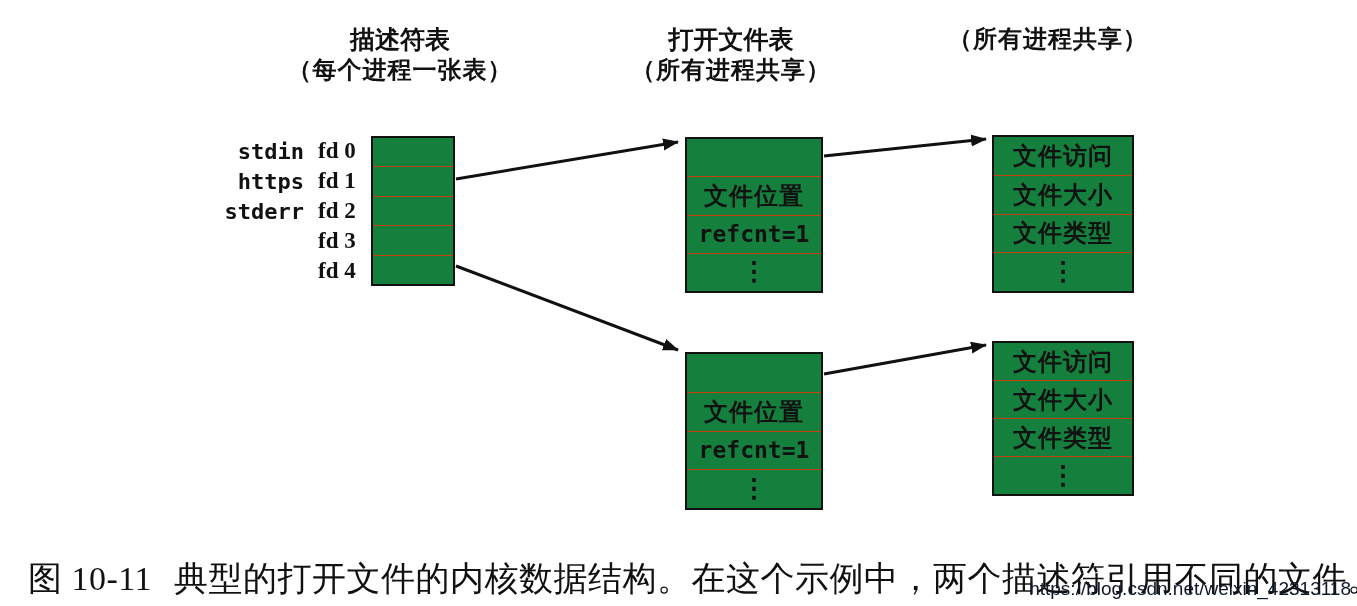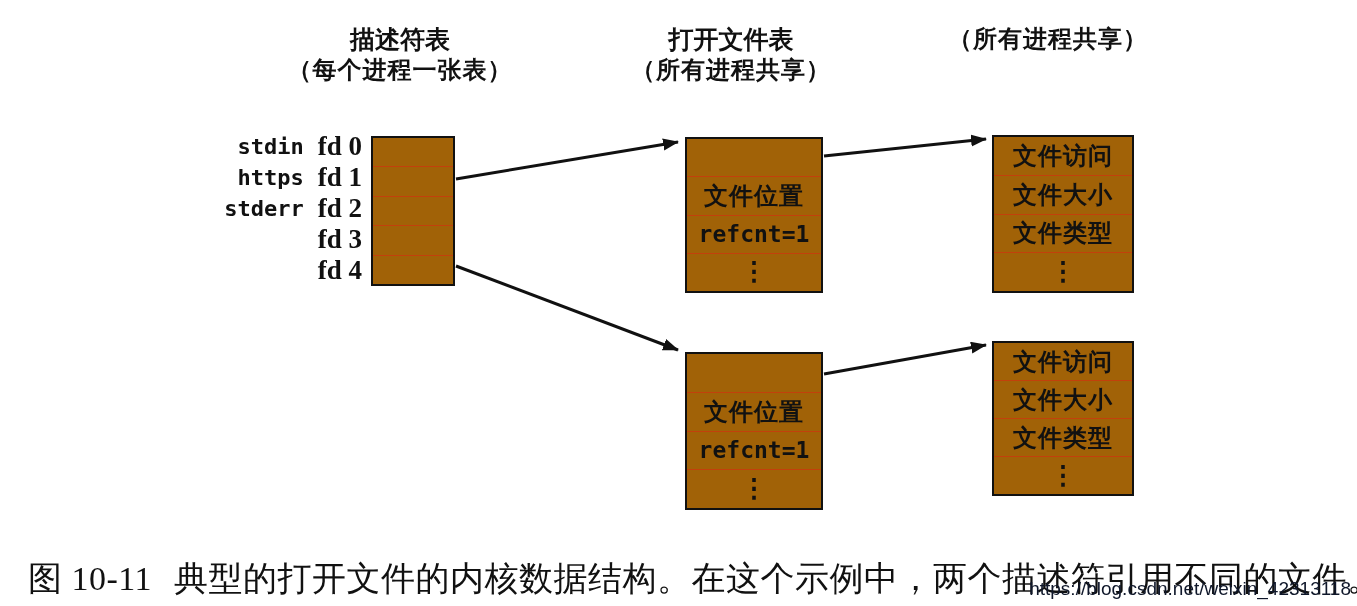--- a/index.html
+++ b/index.html
@@ -39,30 +39,30 @@
     white-space: nowrap;
   }
   .stream-name {
     font-family: "DejaVu Sans Mono", "Liberation Mono", monospace;
     font-weight: bold;
     font-size: 22px;
   }
   .fd-name {
     font-family: "Liberation Serif", serif;
     font-weight: bold;
-    font-size: 27px;
+    font-size: 23px;
     min-width: 44px;
   }
 
   
   .box-table {
     border: 2px solid #111111;
     display: flex;
     flex-direction: column;
-    background: #a16207;
+    background: #15803d;
   }
   .box-table .cell {
     flex: 1;
     border-top: 1px solid #c2410c;
     display: flex;
     align-items: center;
     justify-content: center;
     font-weight: bold;
     font-size: 24px;
     letter-spacing: 1px;

